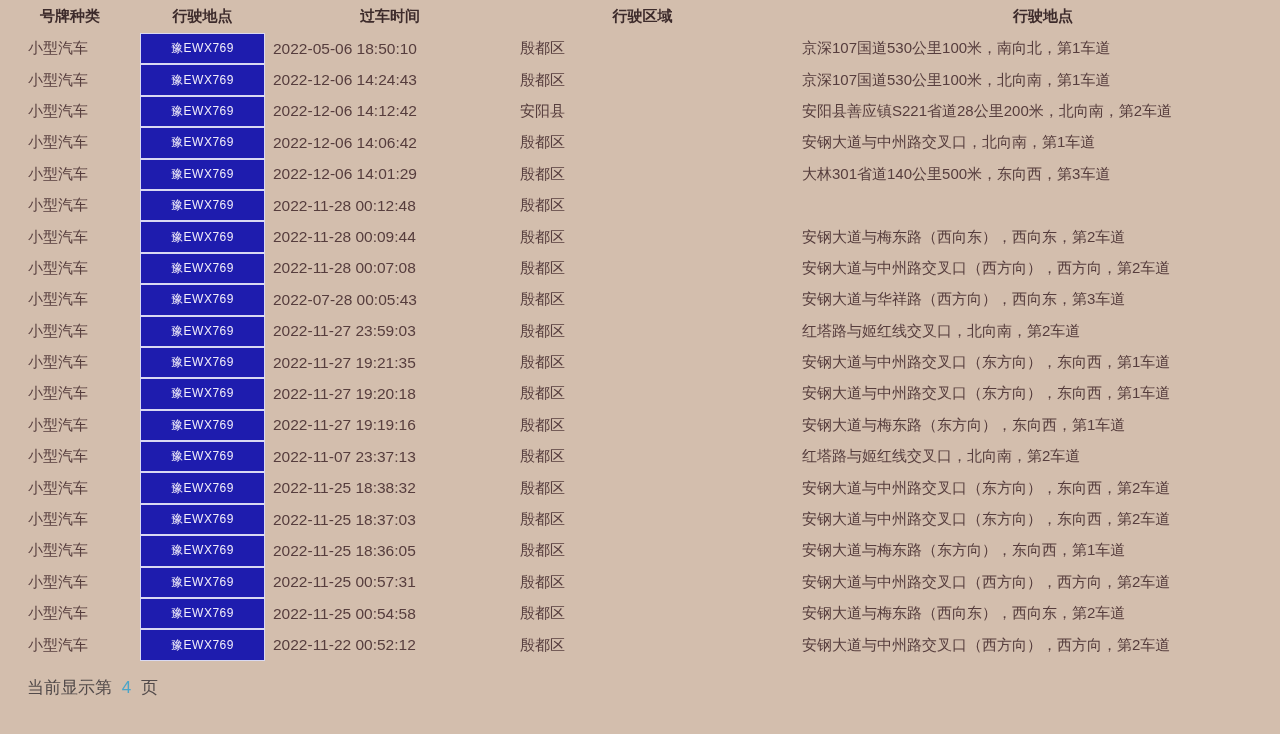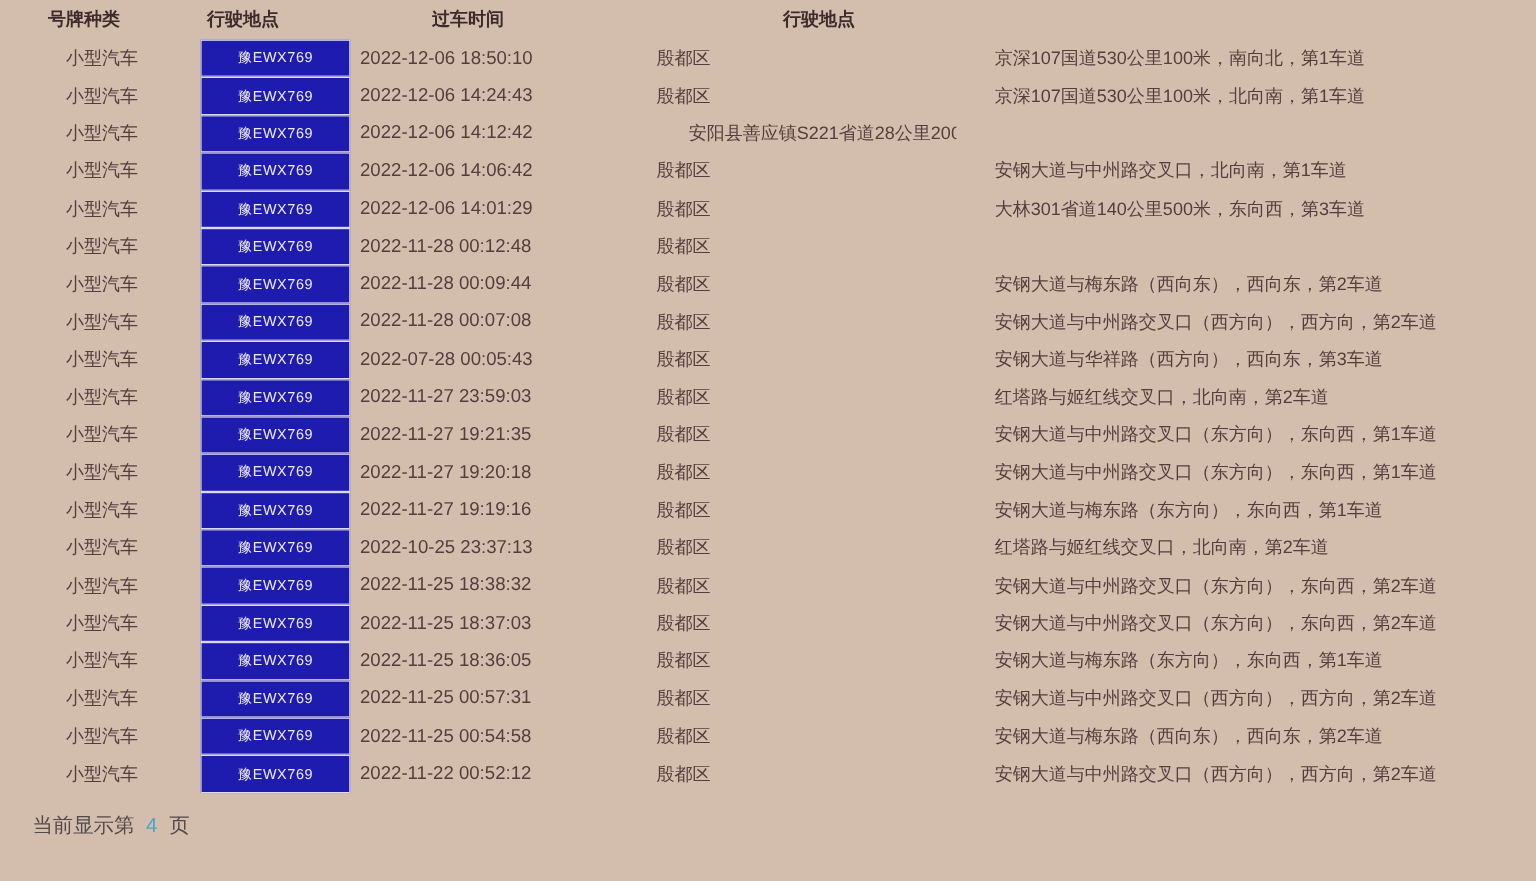--- a/index.html
+++ b/index.html
@@ -29,21 +29,20 @@
     font-weight:bold;
     font-size:15px;
     color:var(--header-text);
   }
   .th{text-align:center;}
   .th-location{padding-left:80px;text-align:center;}
   .tr{
     height:31.4px;
     font-size:15px;
     color:var(--body-text);
-    margin-left:27px;
   }
   .td{overflow:hidden;white-space:nowrap;}
   .td-type{padding-left:28px;}
   .td-plate{height:100%;}
   .plate{
     display:flex;
     align-items:center;
     justify-content:center;
     width:100%;
     height:100%;
@@ -67,49 +66,51 @@
   }
 </style>
 </head>
 <body>
 
 <div class="records-table">
   <div class="thead">
     <div class="th">号牌种类</div>
     <div class="th">行驶地点</div>
     <div class="th">过车时间</div>
+    <div class="th">行驶区域</div>
     <div class="th th-location">行驶地点</div>
   </div>
   <div id="tbody">
   <div class="tr">
     <div class="td td-type">小型汽车</div>
     <div class="td td-plate">
       <span class="plate">豫EWX769</span>
     </div>
-    <div class="td td-time">2022-12-06 18:50:10</div>
+    <div class="td td-time">2022-05-06 18:50:10</div>
     <div class="td td-area">殷都区</div>
     <div class="td td-location">京深107国道530公里100米，南向北，第1车道</div>
   </div>
 
   <div class="tr">
     <div class="td td-type">小型汽车</div>
     <div class="td td-plate">
       <span class="plate">豫EWX769</span>
     </div>
     <div class="td td-time">2022-12-06 14:24:43</div>
     <div class="td td-area">殷都区</div>
     <div class="td td-location">京深107国道530公里100米，北向南，第1车道</div>
   </div>
 
   <div class="tr">
     <div class="td td-type">小型汽车</div>
     <div class="td td-plate">
       <span class="plate">豫EWX769</span>
     </div>
     <div class="td td-time">2022-12-06 14:12:42</div>
+    <div class="td td-area">安阳县</div>
     <div class="td td-location">安阳县善应镇S221省道28公里200米，北向南，第2车道</div>
   </div>
 
   <div class="tr">
     <div class="td td-type">小型汽车</div>
     <div class="td td-plate">
       <span class="plate">豫EWX769</span>
     </div>
     <div class="td td-time">2022-12-06 14:06:42</div>
     <div class="td td-area">殷都区</div>
@@ -203,21 +204,21 @@
     <div class="td td-time">2022-11-27 19:19:16</div>
     <div class="td td-area">殷都区</div>
     <div class="td td-location">安钢大道与梅东路（东方向），东向西，第1车道</div>
   </div>
 
   <div class="tr">
     <div class="td td-type">小型汽车</div>
     <div class="td td-plate">
       <span class="plate">豫EWX769</span>
     </div>
-    <div class="td td-time">2022-10-25 23:37:13</div>
+    <div class="td td-time">2022-11-07 23:37:13</div>
     <div class="td td-area">殷都区</div>
     <div class="td td-location">红塔路与姬红线交叉口，北向南，第2车道</div>
   </div>
 
   <div class="tr">
     <div class="td td-type">小型汽车</div>
     <div class="td td-plate">
       <span class="plate">豫EWX769</span>
     </div>
     <div class="td td-time">2022-11-25 18:38:32</div>

